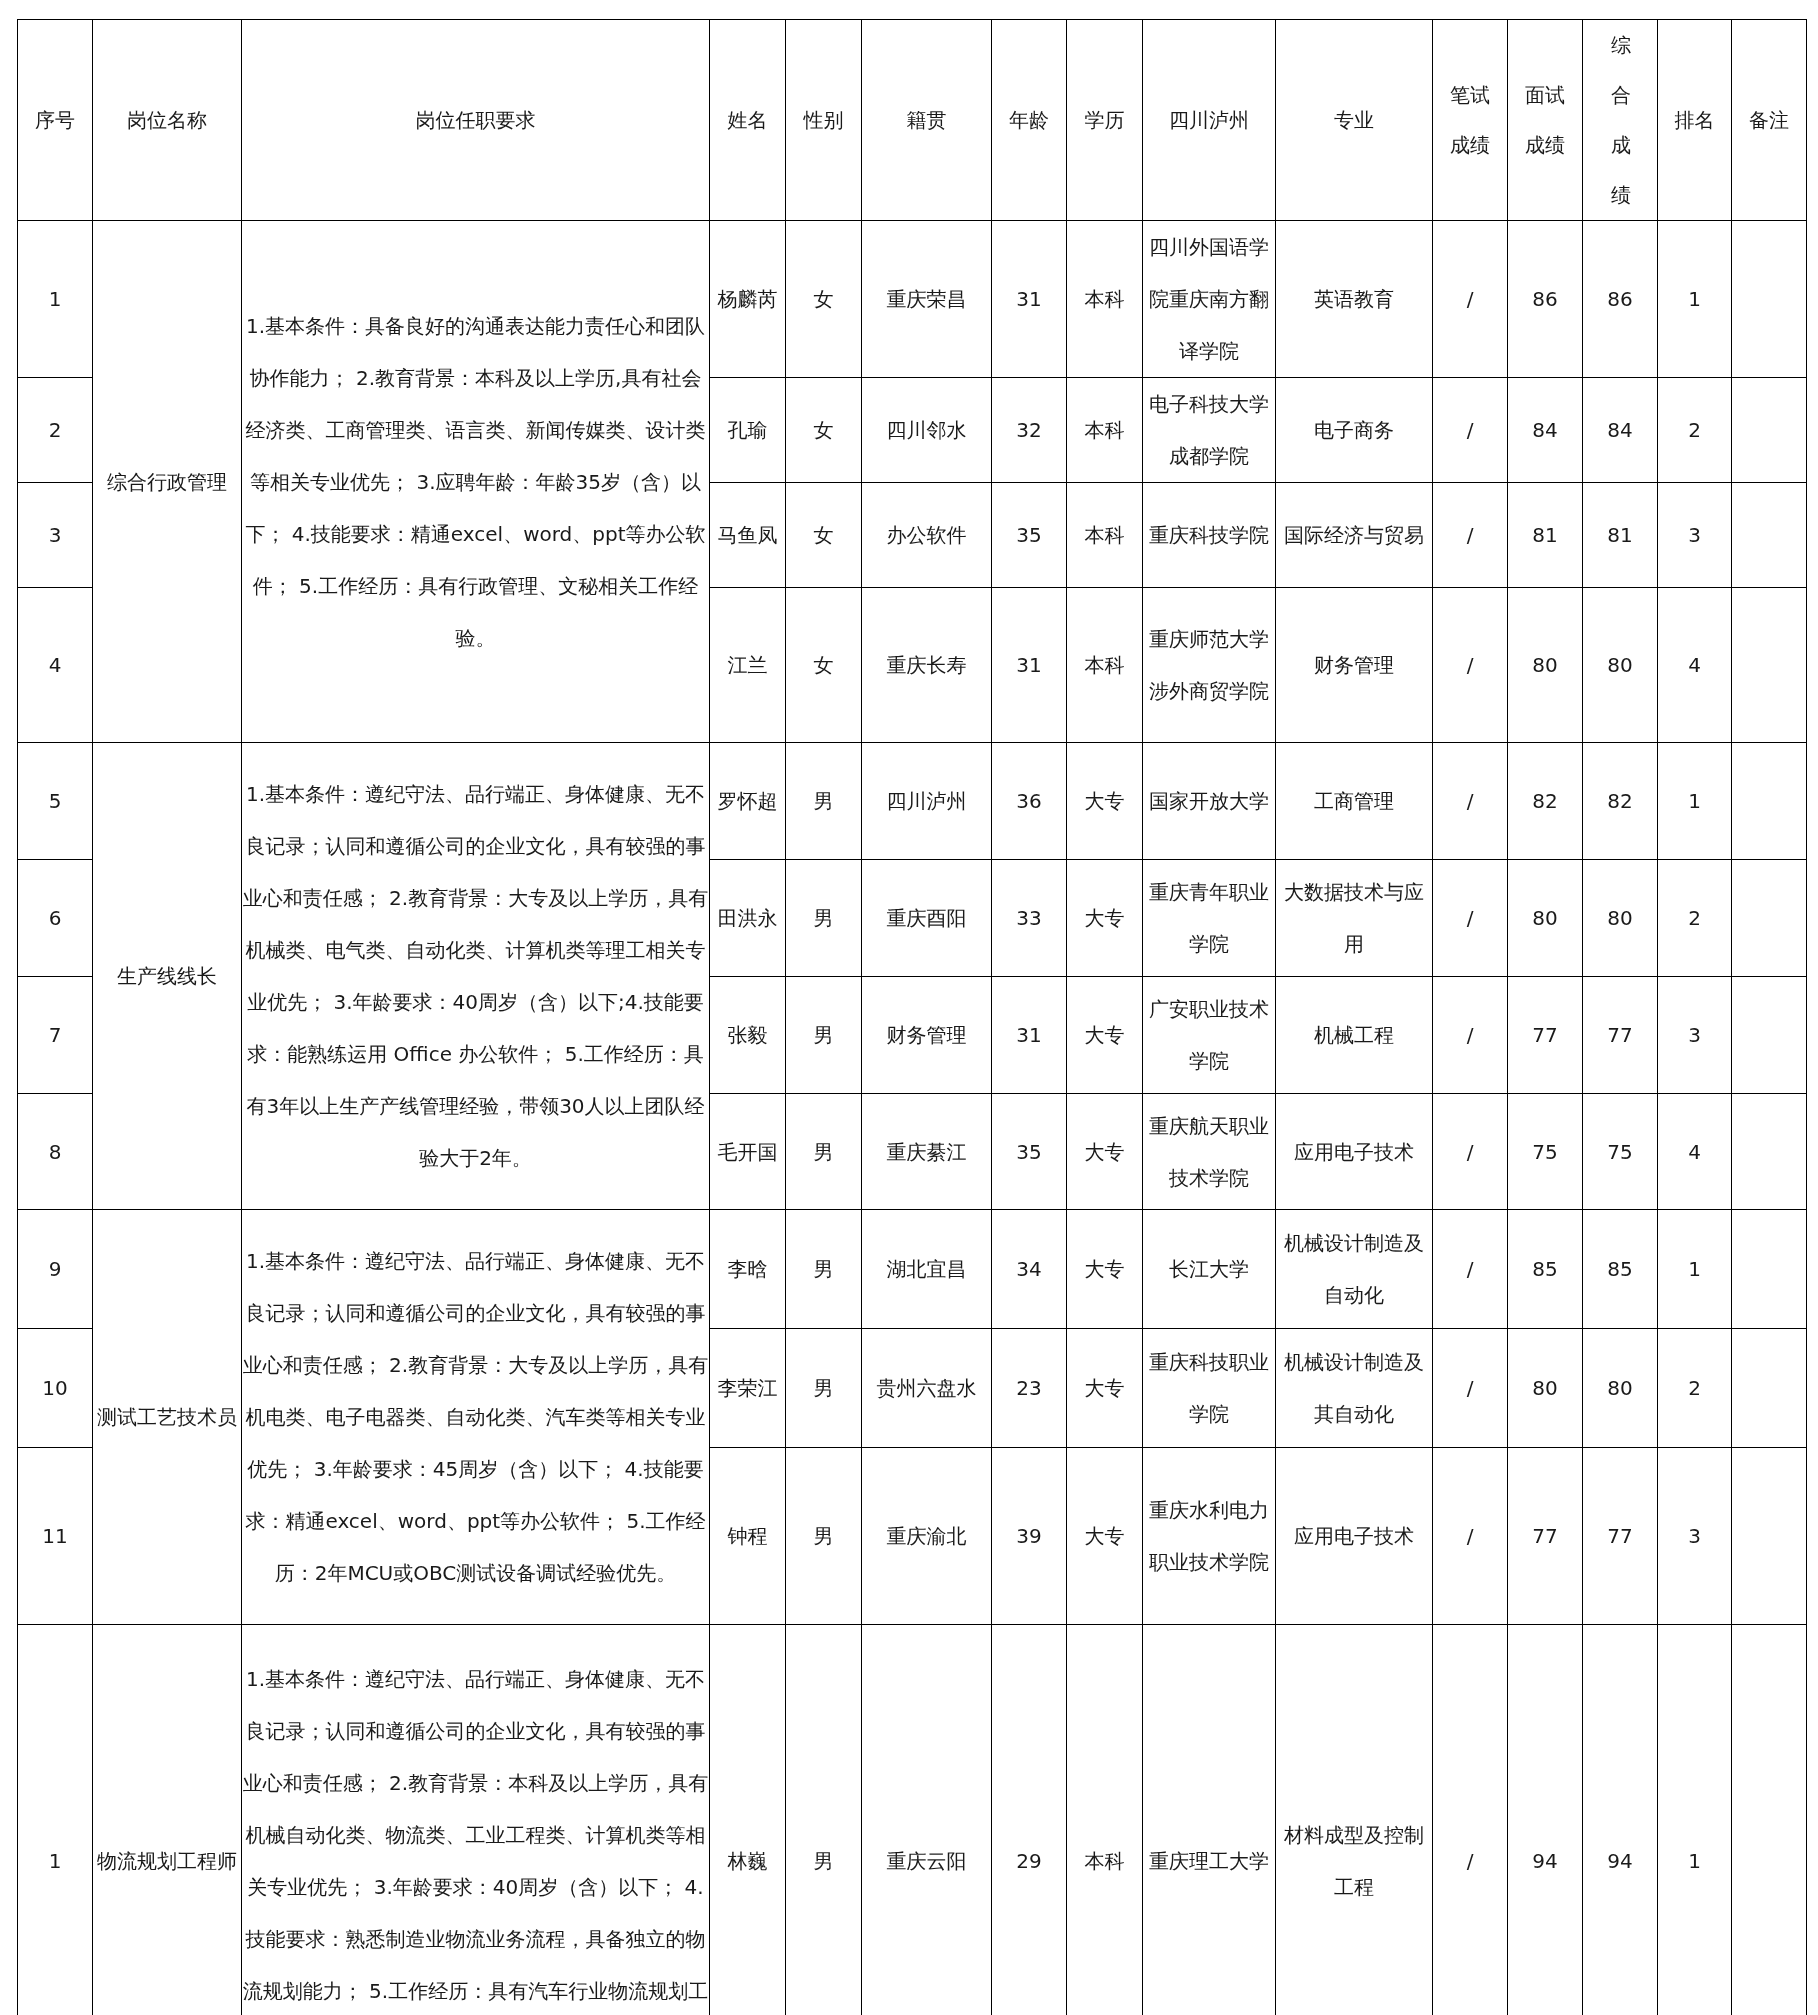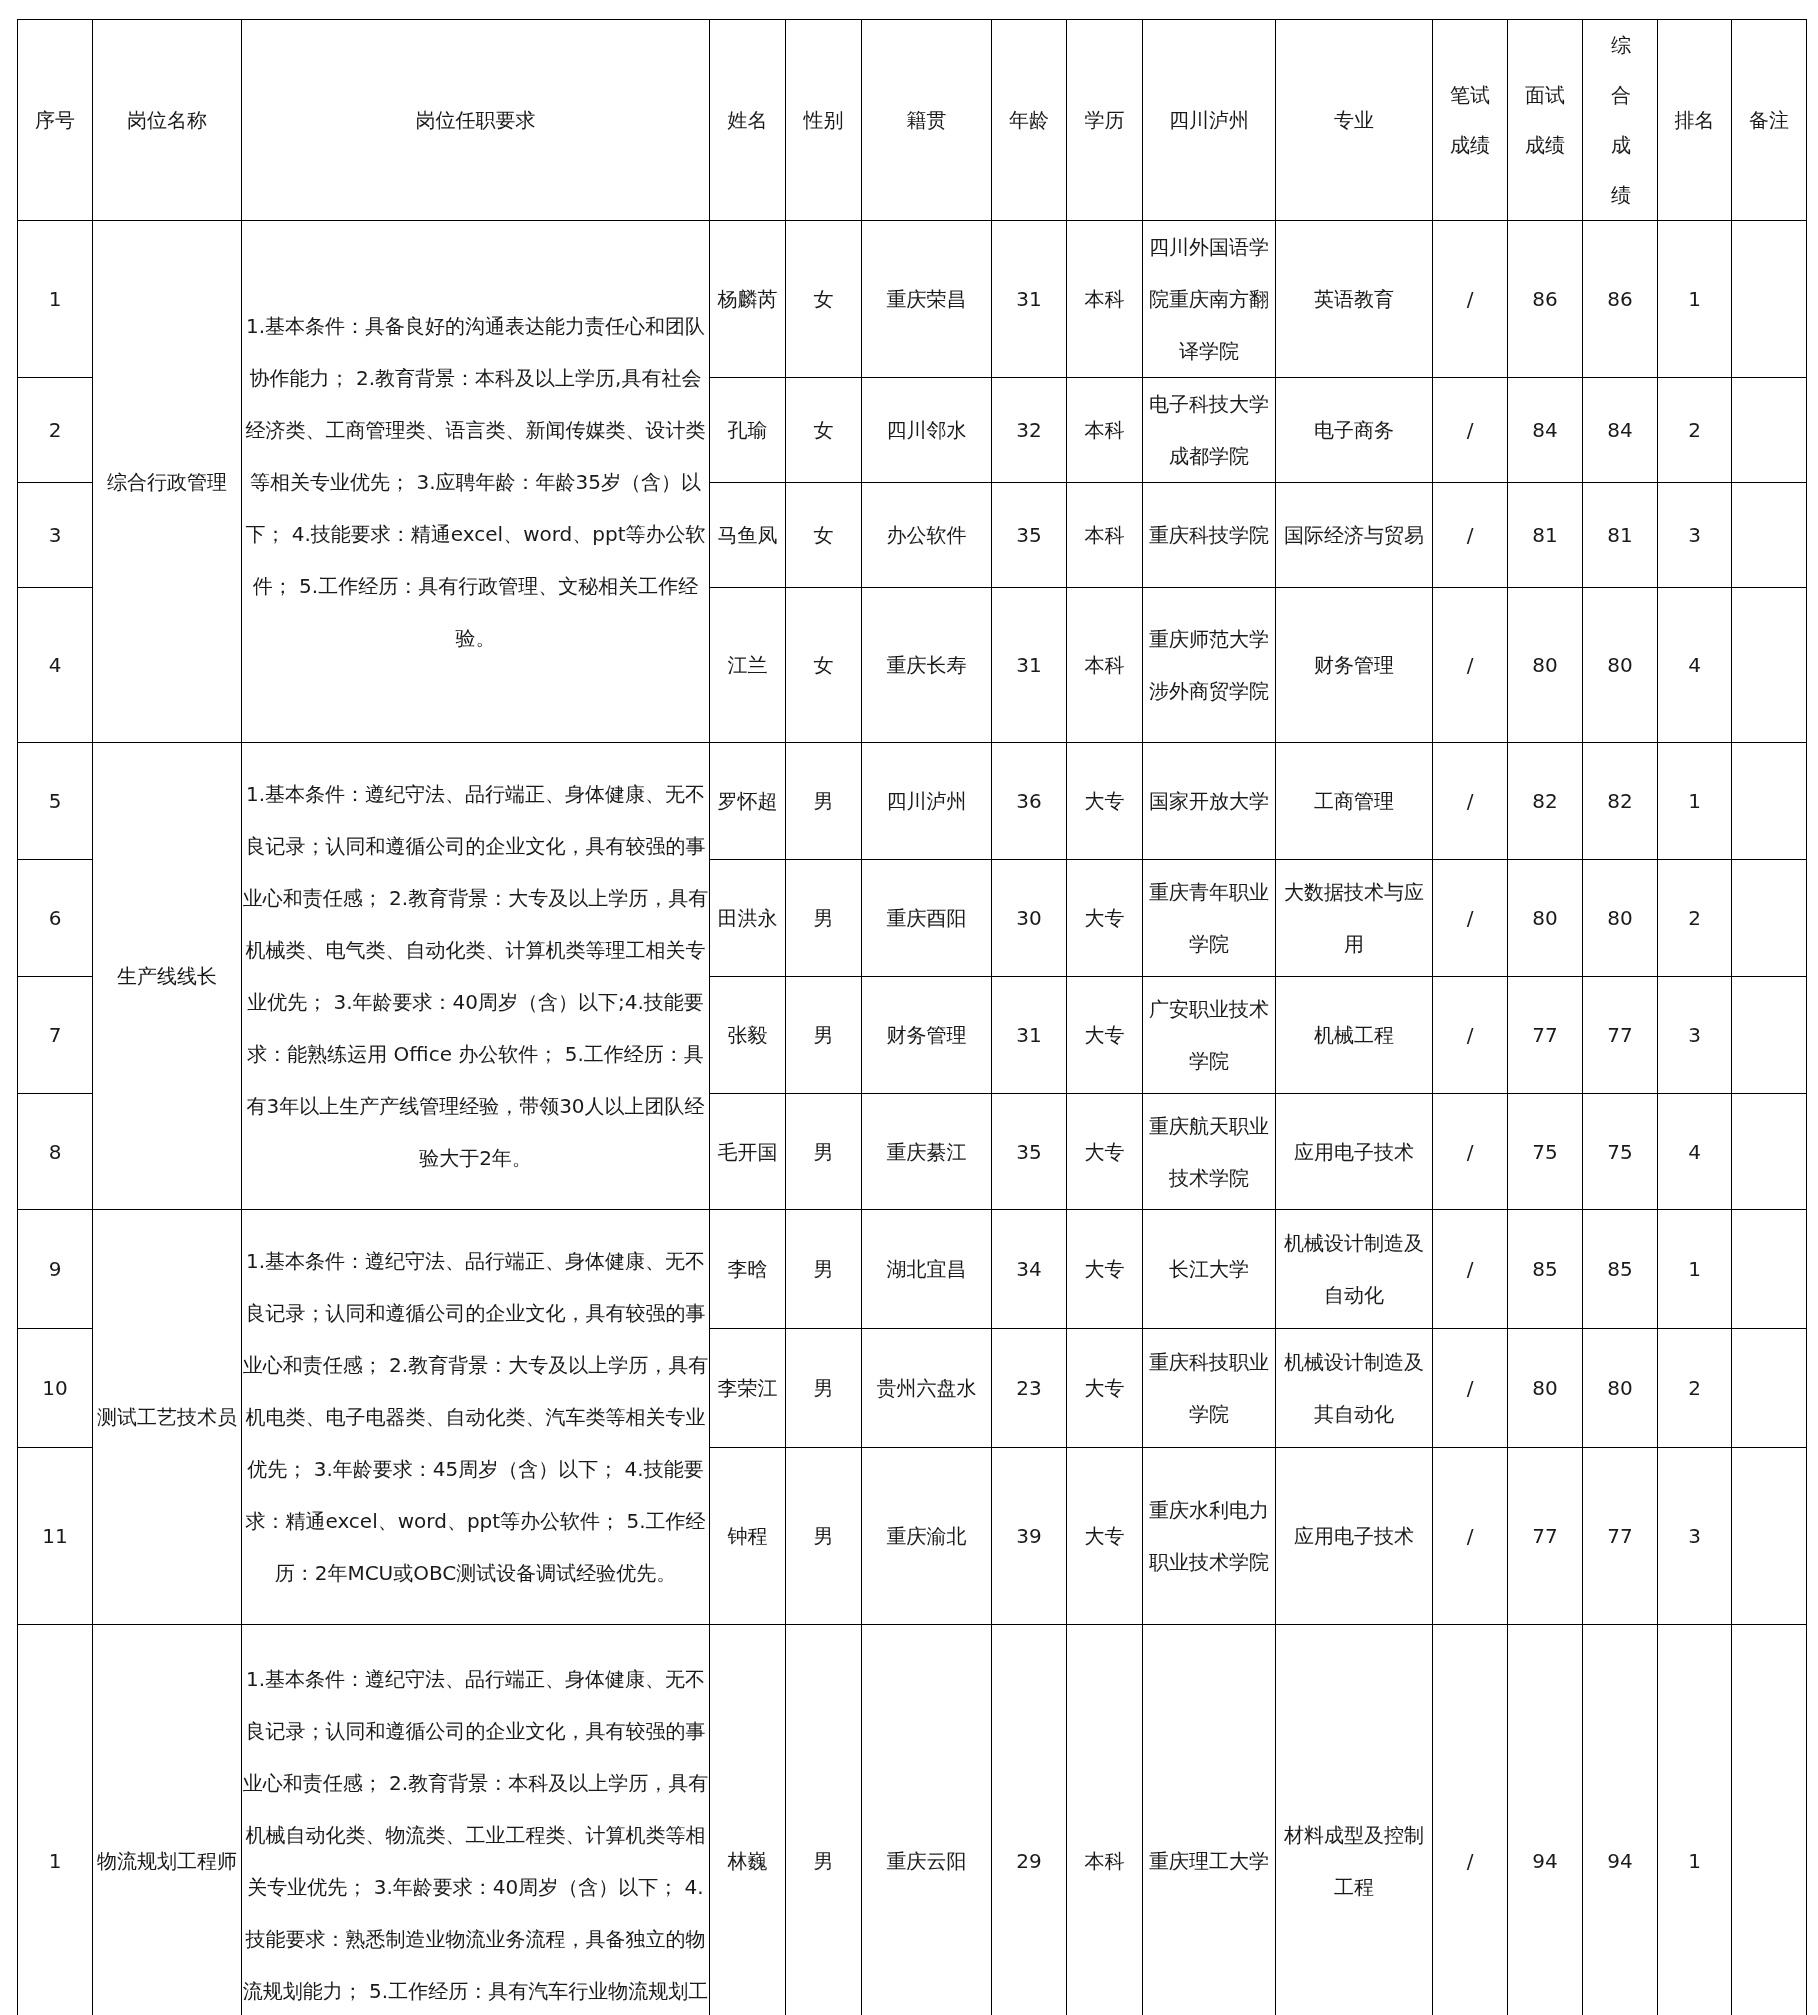--- a/index.html
+++ b/index.html
@@ -140,21 +140,21 @@
       <td>82</td>
       <td>82</td>
       <td>1</td>
       <td class="last"></td>
     </tr>
     <tr style="height:117px">
       <td class="first">6</td>
       <td class="wrap">田洪永</td>
       <td>男</td>
       <td class="wrap">重庆酉阳</td>
-      <td>30</td>
+      <td>33</td>
       <td>大专</td>
       <td class="wrap">重庆青年职业学院</td>
       <td class="wrap">大数据技术与应用</td>
       <td>/</td>
       <td>80</td>
       <td>80</td>
       <td>2</td>
       <td class="last"></td>
     </tr>
     <tr style="height:117px">

